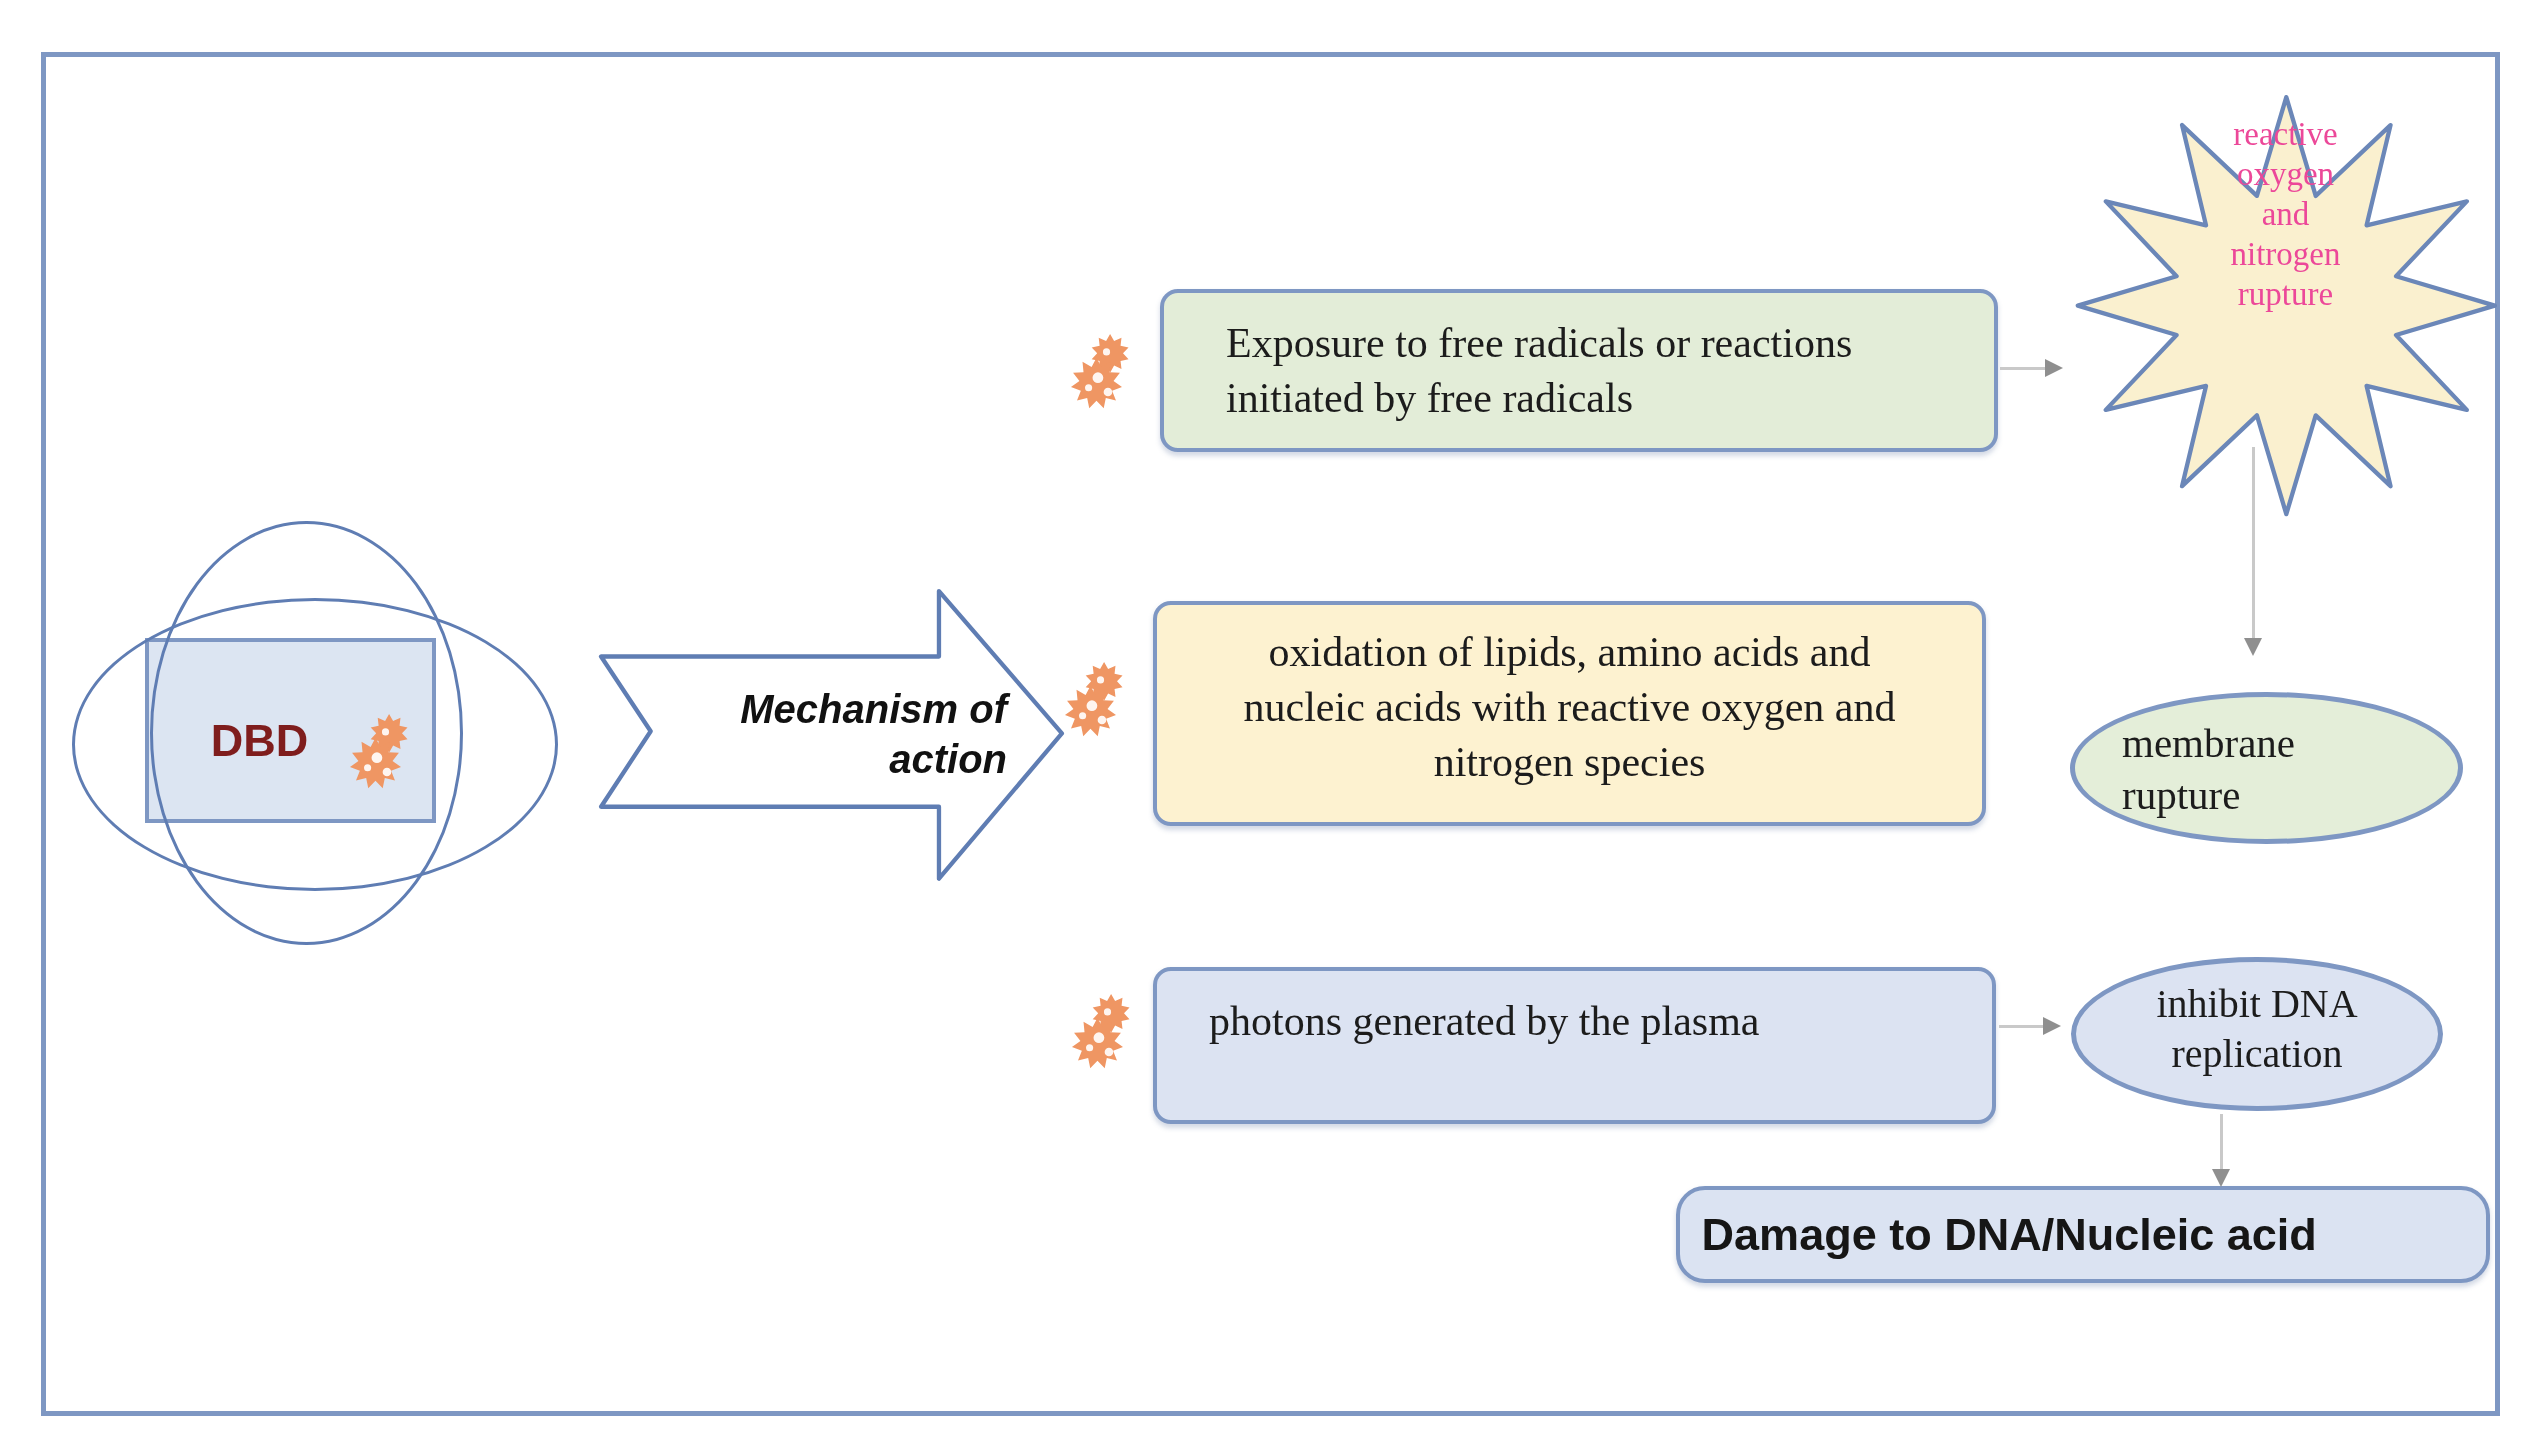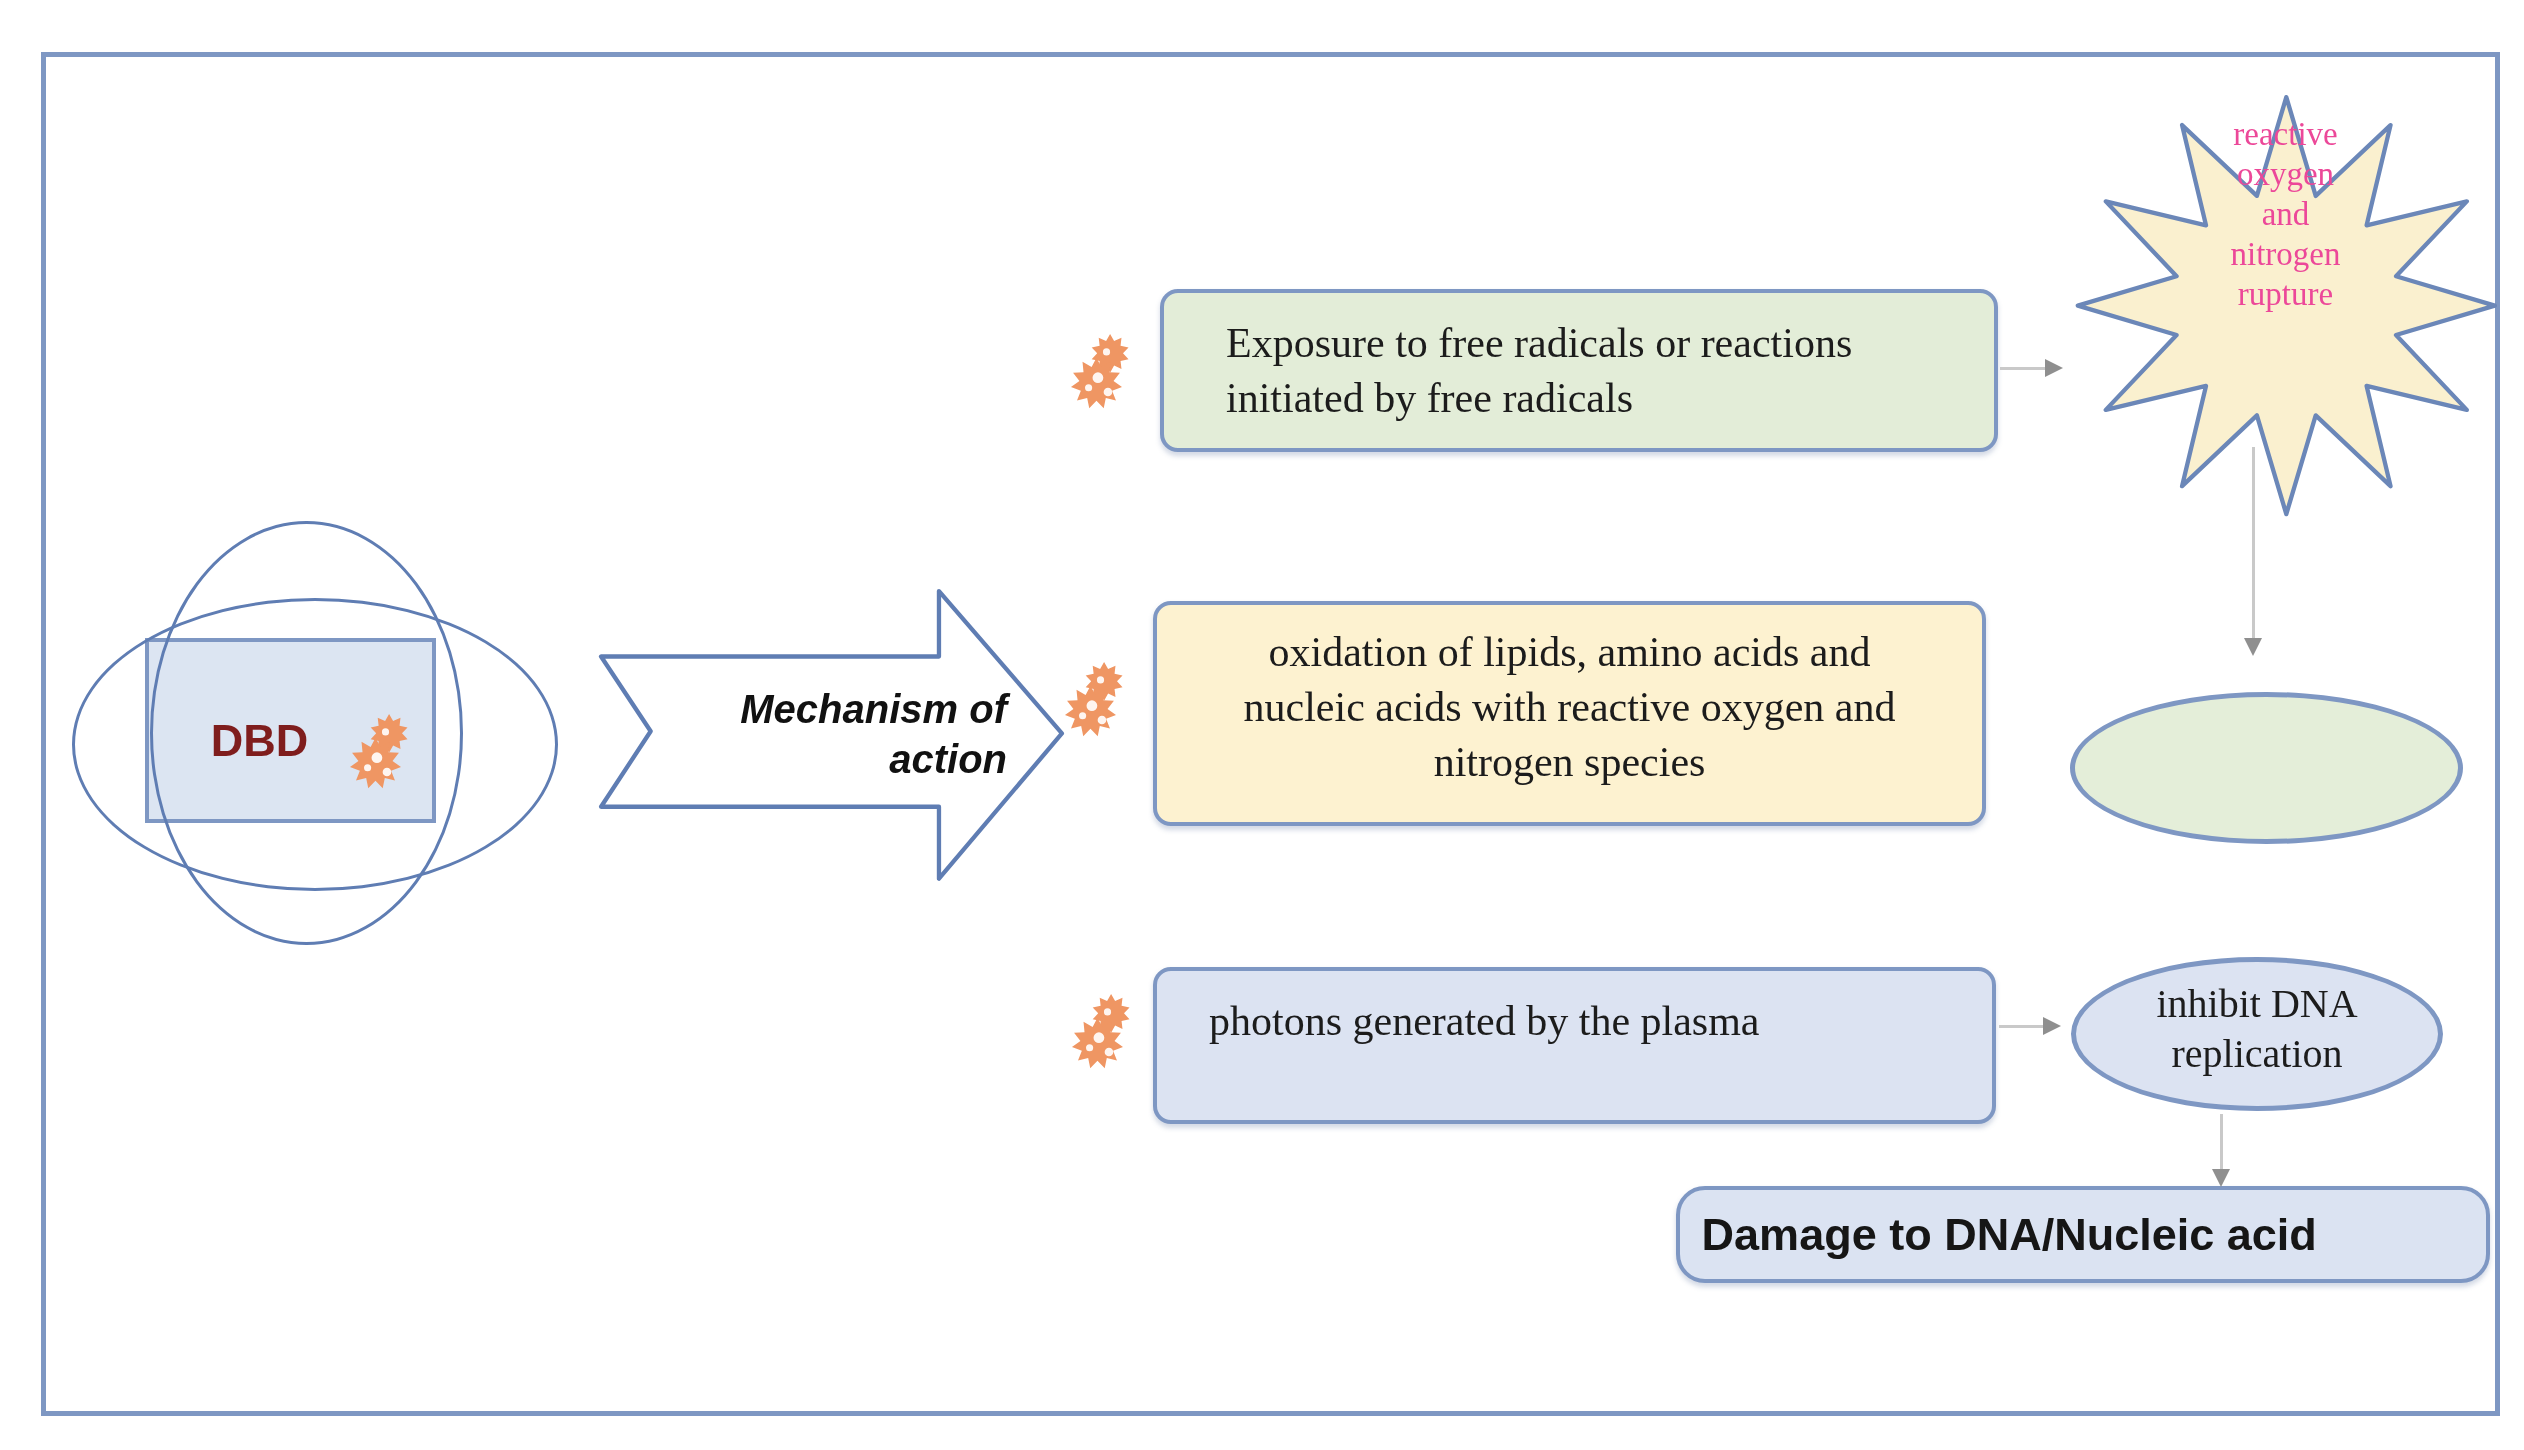--- a/index.html
+++ b/index.html
@@ -114,20 +114,24 @@
 
   <div class="burst-text">
     <span class="line">reactive</span>
     <span class="line">oxygen</span>
     <span class="line">and</span>
     <span class="line">nitrogen</span>
     <span class="line">rupture</span>
   </div>
 
   <div class="result-ellipse el-membrane"></div>
+  <div class="membrane-text">
+    <span class="line">membrane</span>
+    <span class="line">rupture</span>
+  </div>
   <div class="result-ellipse el-inhibit"></div>
   <div class="inhibit-text">
     <span class="line">inhibit DNA</span>
     <span class="line">replication</span>
   </div>
 
   <div class="damage-box">Damage to DNA/Nucleic acid</div>
 
   <div class="conn" style="left:2000px;top:367px;width:45px;height:2.9px;"></div>
   <div class="head-right" style="left:2045px;top:359px;"></div>

